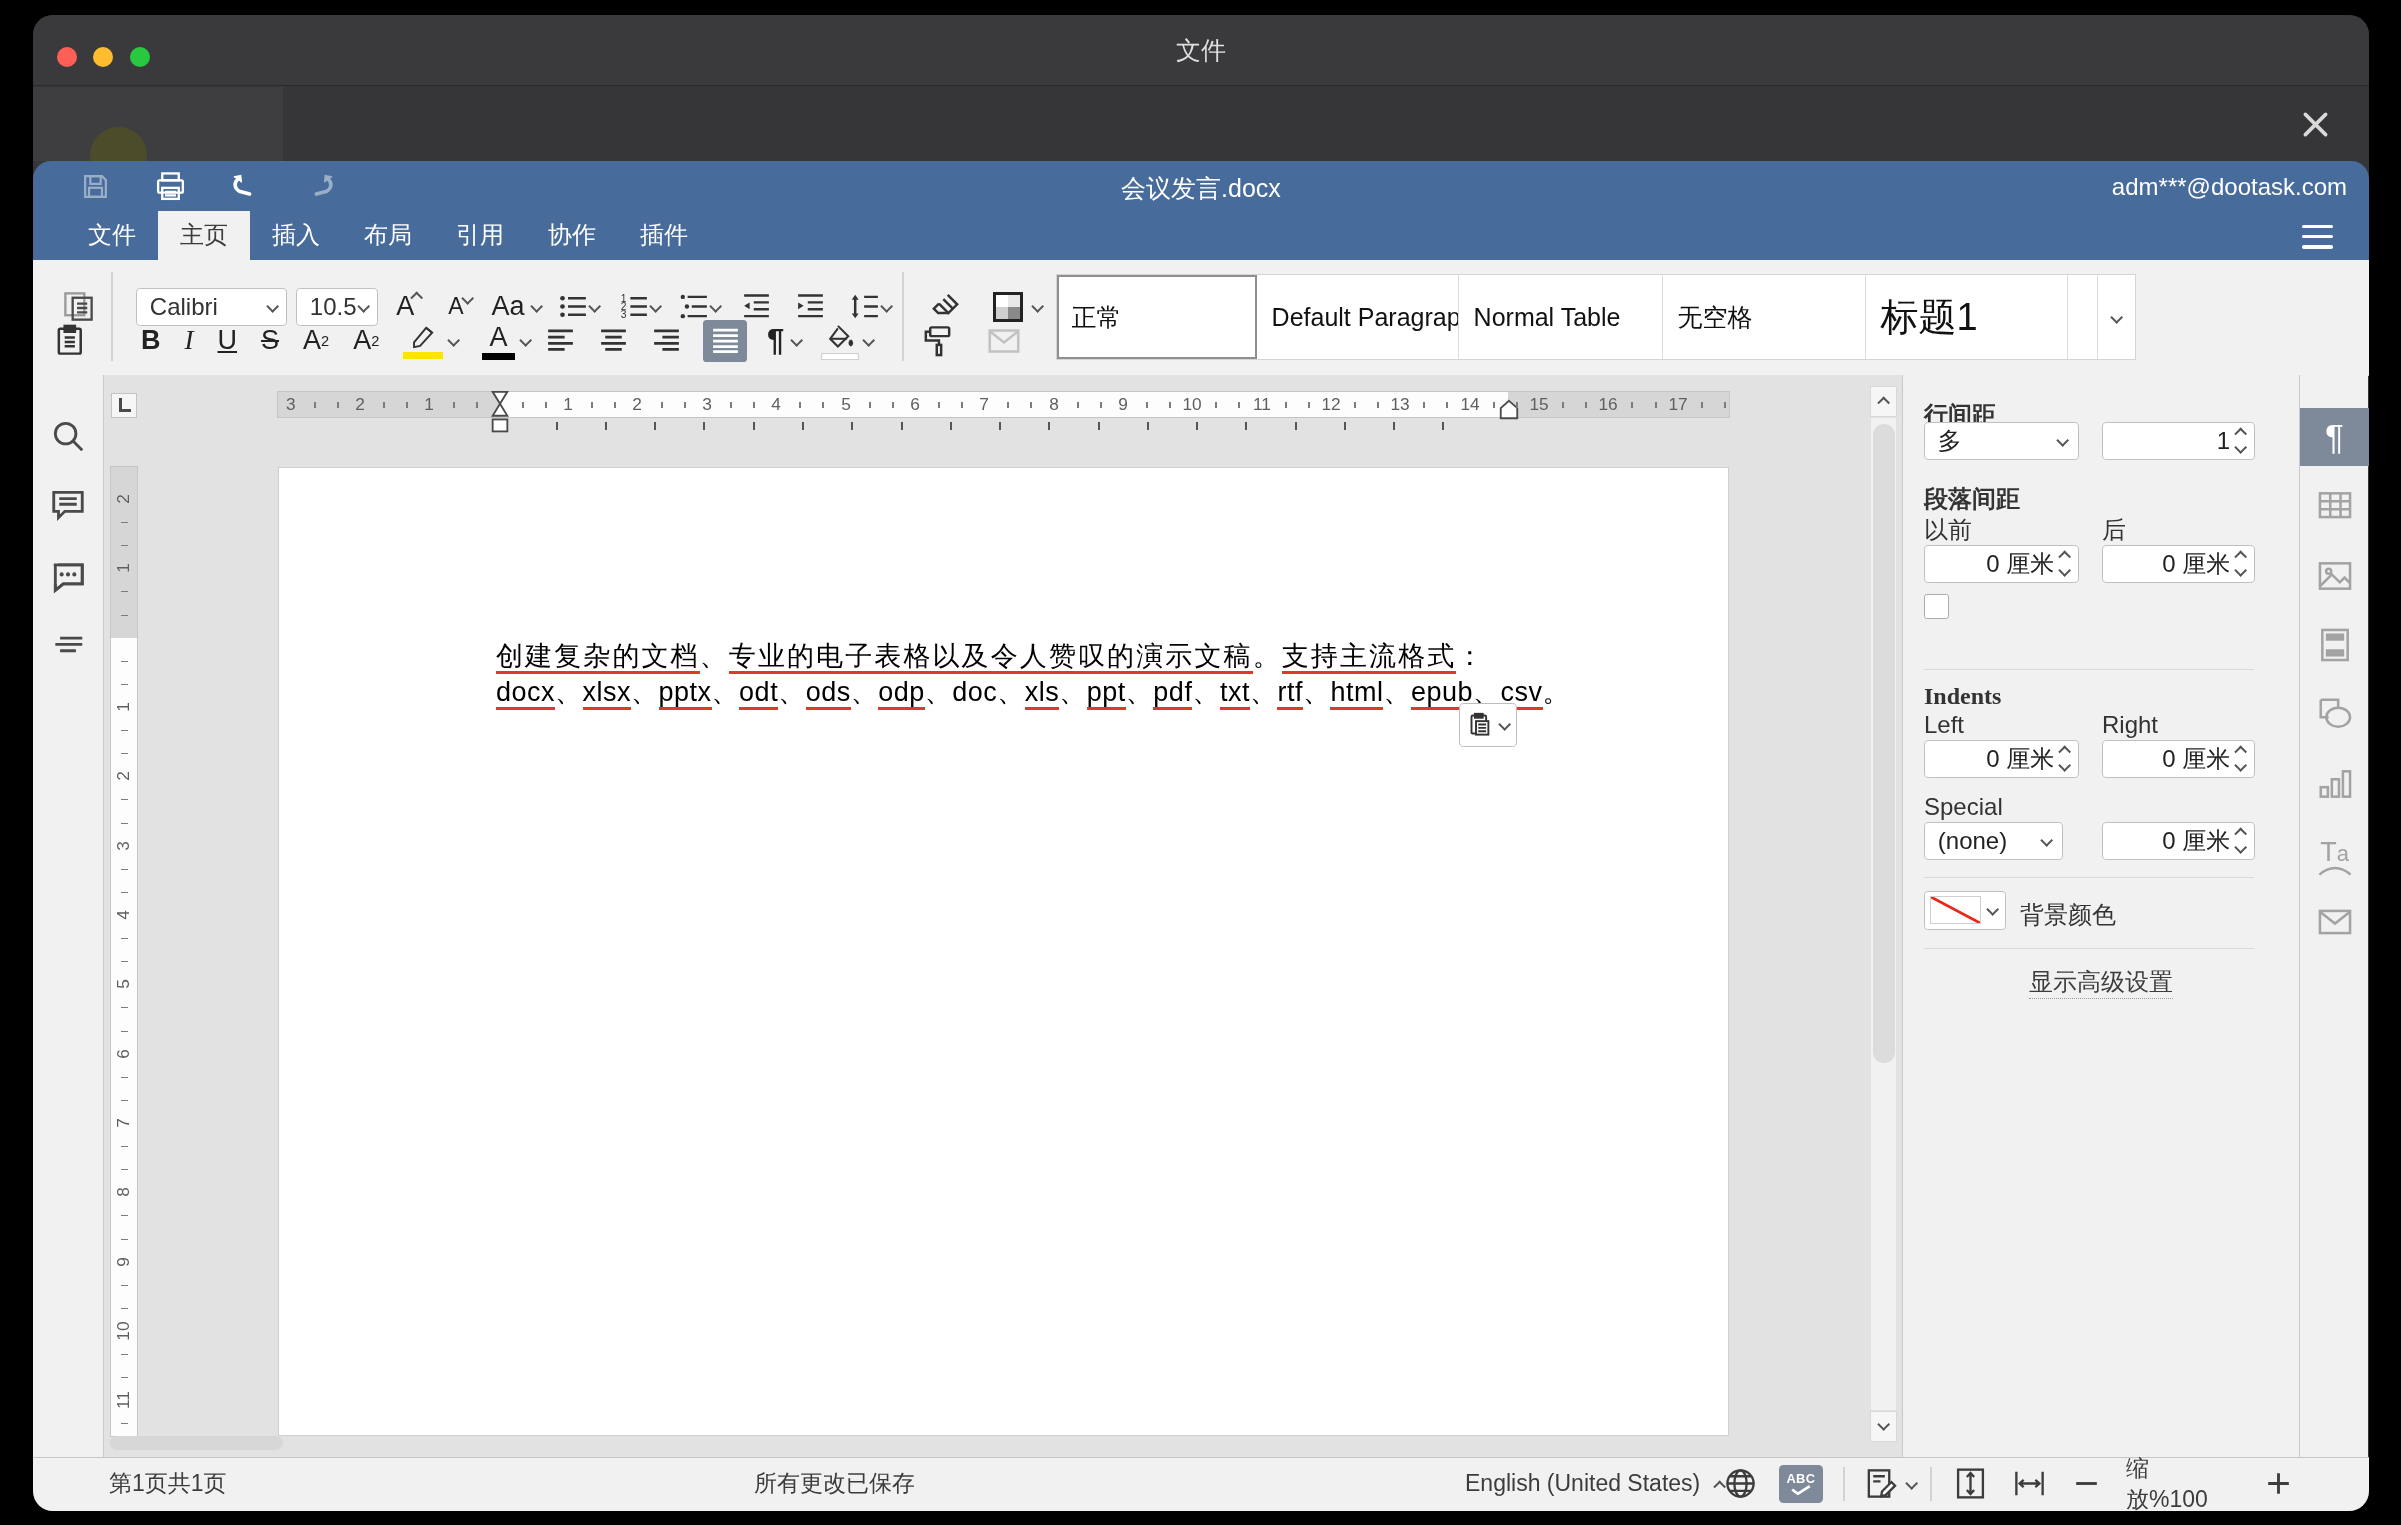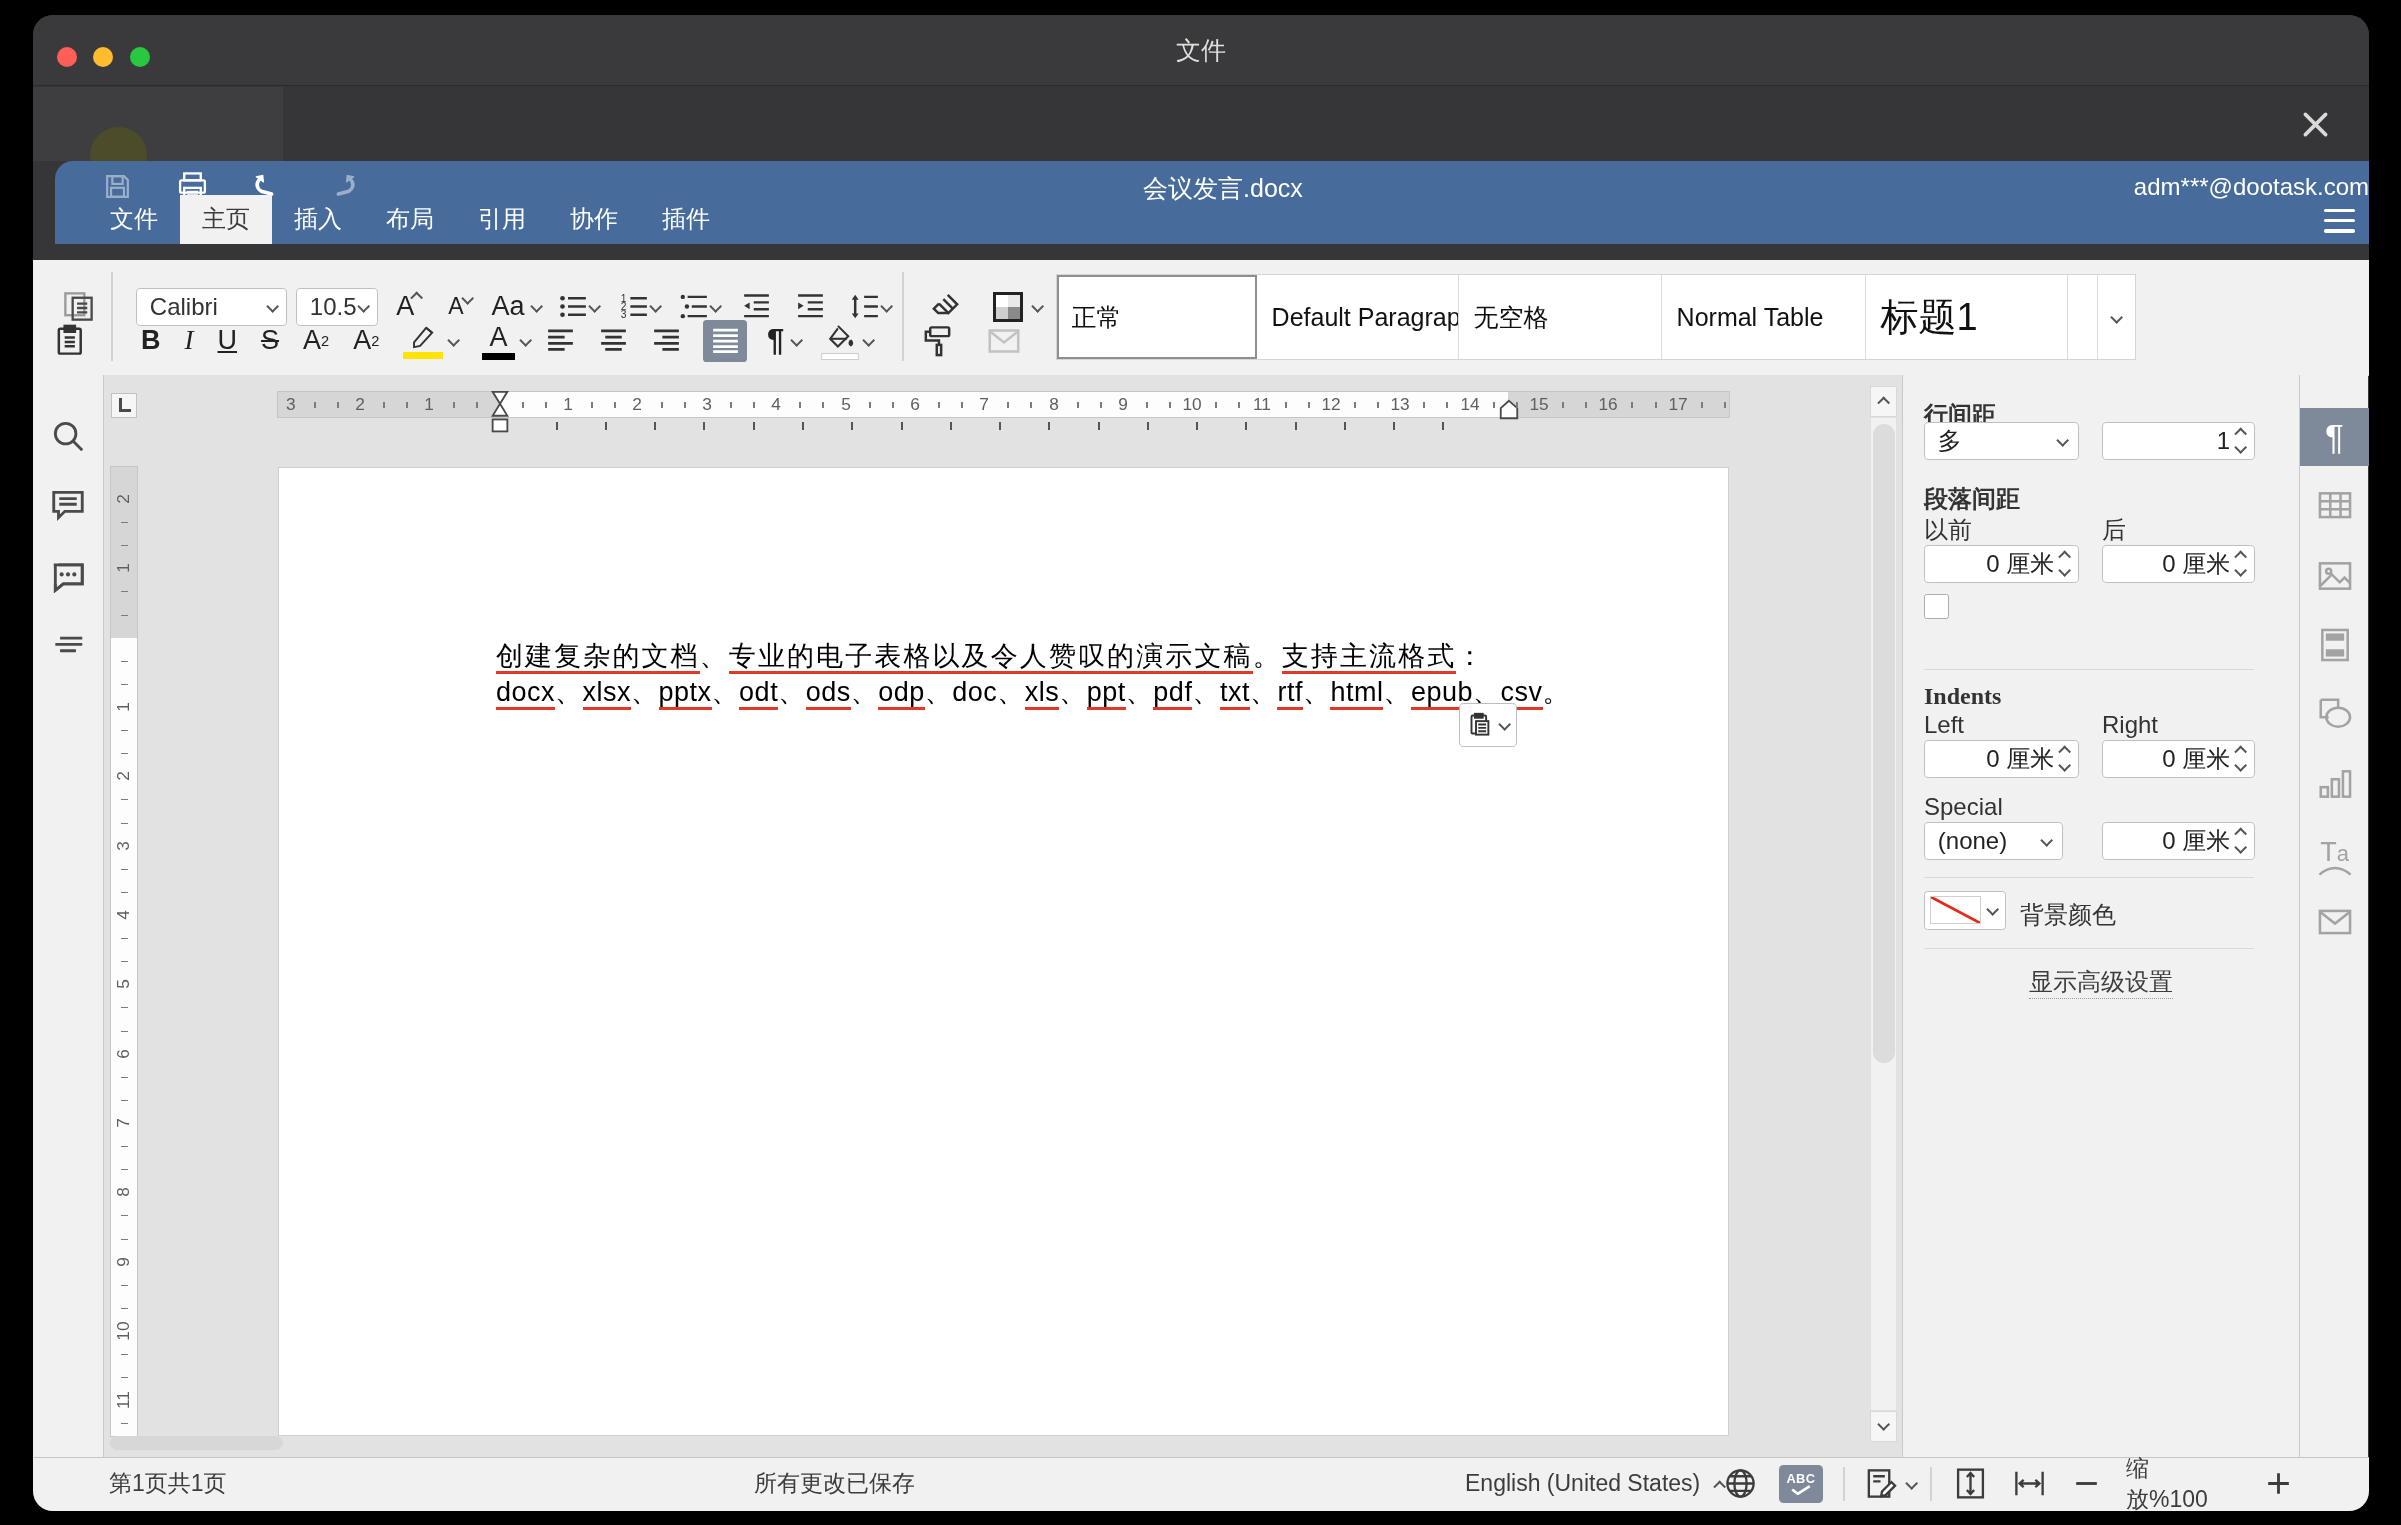--- a/index.html
+++ b/index.html
@@ -10,21 +10,21 @@
   
   .titlebar{position:absolute;left:0;top:0;width:100%;height:70px;background:#3a3a3c;border-bottom:1.8px solid #2b2b2d;}
   .tl{position:absolute;top:32px;width:20px;height:20px;border-radius:50%;}
   .win-title{position:absolute;left:0;top:0;width:100%;height:70px;line-height:70px;text-align:center;
              color:#dfdfdf;font-size:25px;}
   .subbar{position:absolute;left:0;top:72px;width:100%;height:74px;background:#363638;}
   .ghost{position:absolute;left:0;top:0;width:250px;height:74px;background:#3e3e41;}
   .olive{position:absolute;left:57px;top:40px;width:57px;height:57px;border-radius:50%;background:#4c4c2a;}
   .closex{position:absolute;right:36px;top:20px;width:35px;height:35px;cursor:pointer;}
   
-  .bluebar{position:absolute;left:0;top:146px;width:100%;height:83px;background:#476c9c;border-radius:18px 18px 0 0;margin-left:22px;}
+  .bluebar{position:absolute;left:0;top:146px;width:100%;height:99px;background:#476c9c;border-radius:18px 18px 0 0;}
   .qicons{position:absolute;left:46px;top:9px;display:flex;gap:42px;align-items:center;}
   .qicons .qi{width:33px;height:33px;display:flex;align-items:center;justify-content:center;}
   .dim{opacity:.45;}
   .doc-title{position:absolute;left:0;top:11px;width:100%;text-align:center;color:#fff;font-size:25px;}
   .account{position:absolute;right:22px;top:12.8px;color:#fff;font-size:24px;}
   .menu-tabs{position:absolute;left:33px;bottom:0;height:49px;display:flex;align-items:stretch;}
   .tab{padding:0 22px;display:flex;align-items:center;color:#fff;font-size:24px;cursor:pointer;}
   .tab.active{background:#f1f1f1;color:#3b3b3b;}
   .hamb{position:absolute;right:36px;bottom:11px;width:31px;height:24px;display:flex;flex-direction:column;justify-content:space-between;cursor:pointer;}
   .hamb i{display:block;height:3.2px;background:#fff;border-radius:1.8px;}
@@ -376,22 +376,22 @@
         <svg viewBox="0 0 24 24" width="36" height="36" fill="none" stroke="#8b8b8b" stroke-width="1.7">
           <rect x="2.5" y="5" width="19" height="14"></rect>
               <path d="M2.5 5.5 L12 13 L21.5 5.5"></path>
             </svg>
           </span>
     </div>
 
     <div class="gallery">
           <div class="gcell selected" style="width: 200px;">正常</div>
           <div class="gcell" style="width: 202px;">Default Paragraph</div>
+          <div class="gcell" style="width: 204px;">Normal Table</div>
           <div class="gcell" style="width: 203px;">无空格</div>
-          <div class="gcell" style="width: 204px;">Normal Table</div>
           <div class="gcell heading" style="width: 202px;">标题1</div>
           <div class="gcell" style="width: 27px;"></div>
           <div class="gmore">
             <span class="chev sm"></span>
           </div>
         </div>
   </div>
 
   <div class="main">
 

